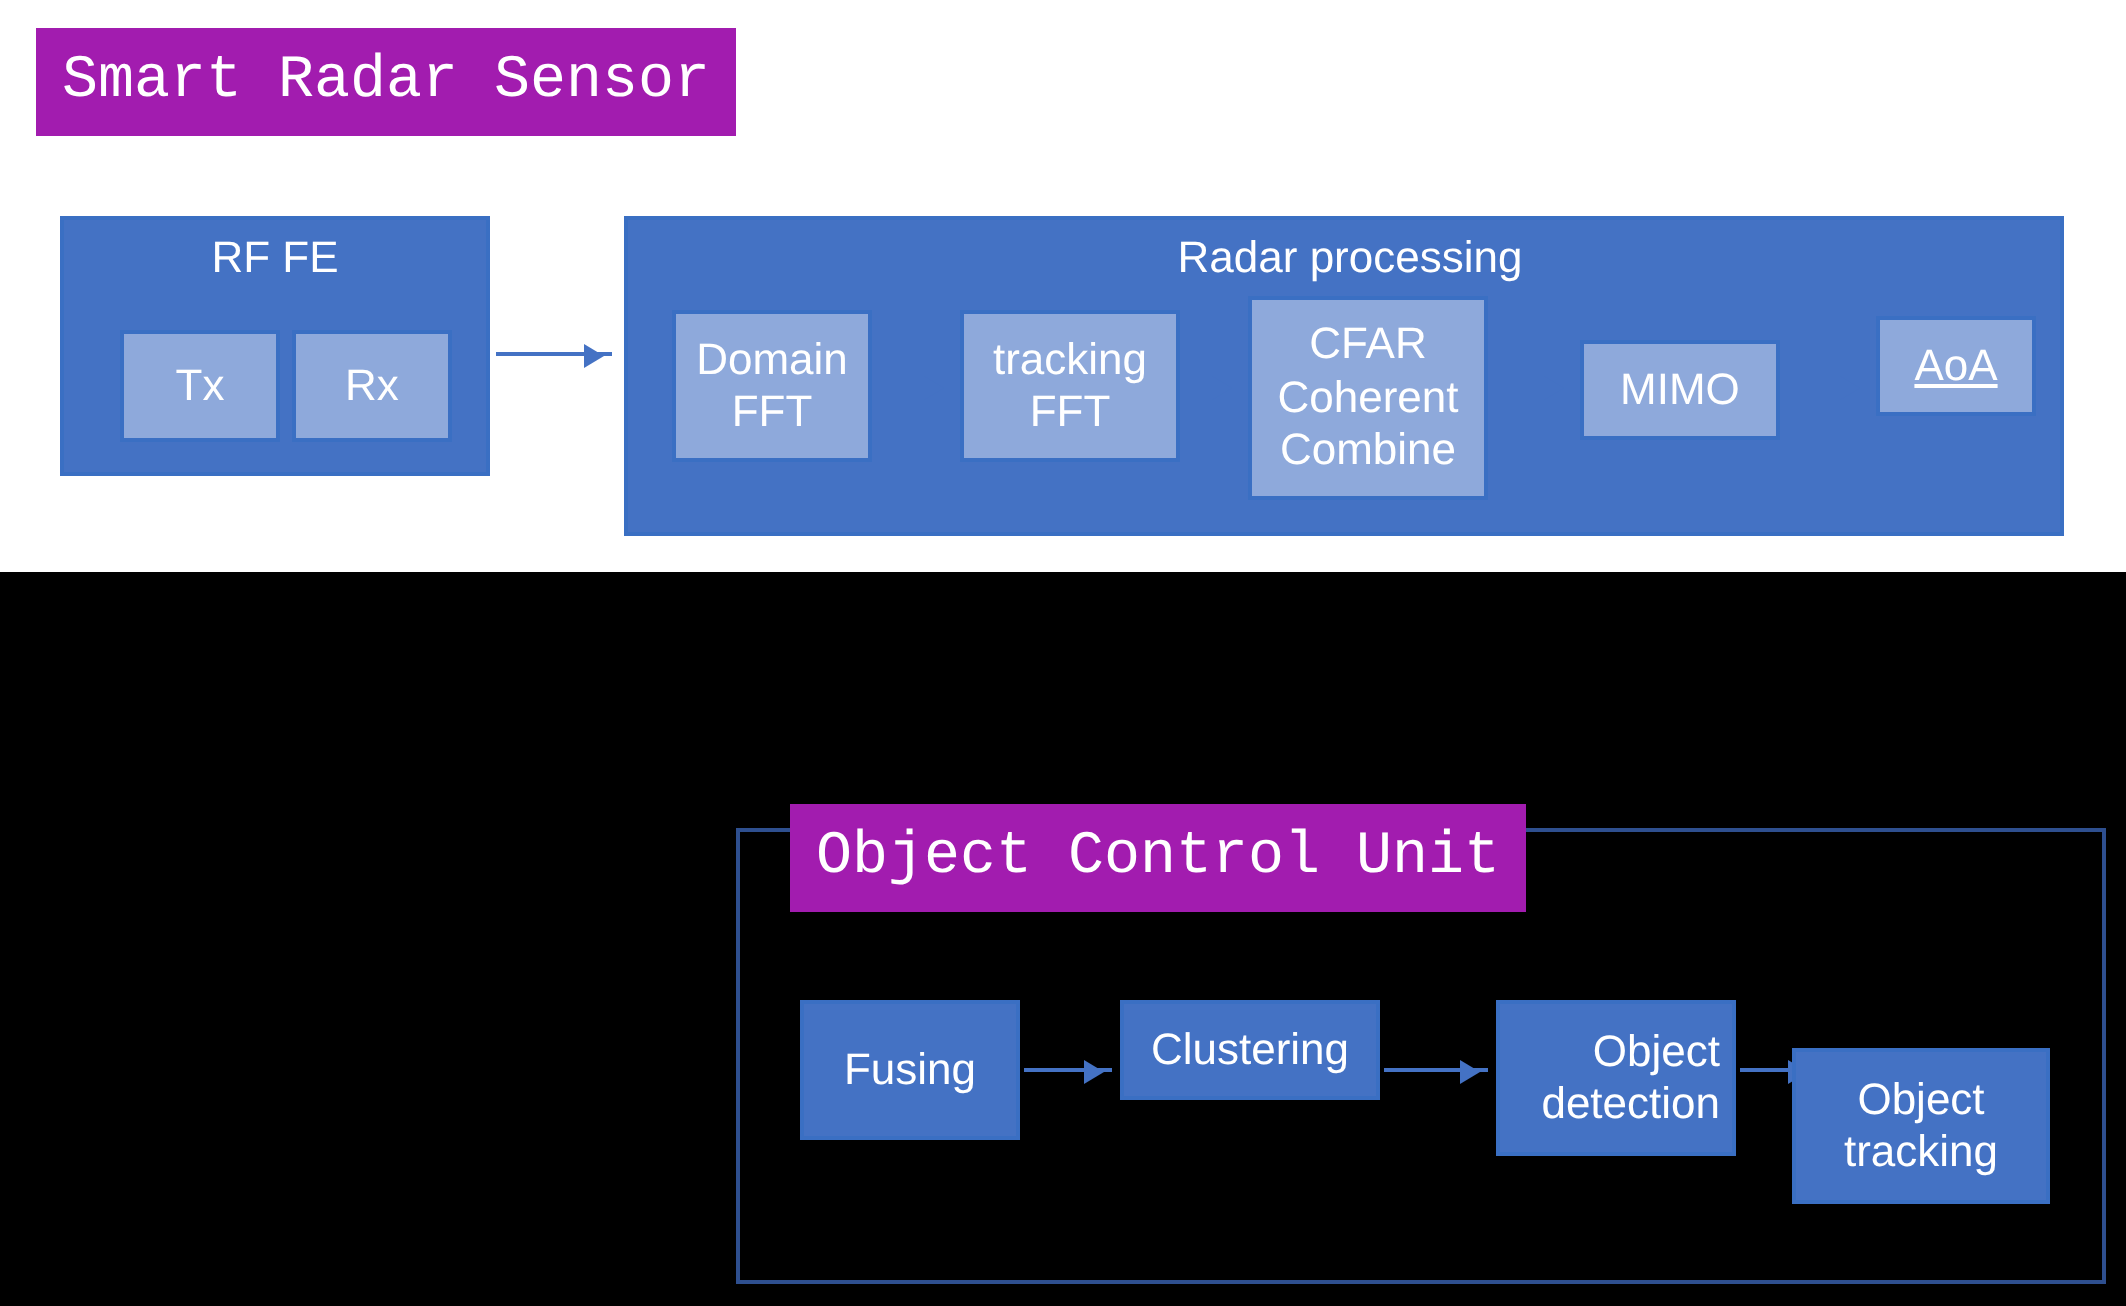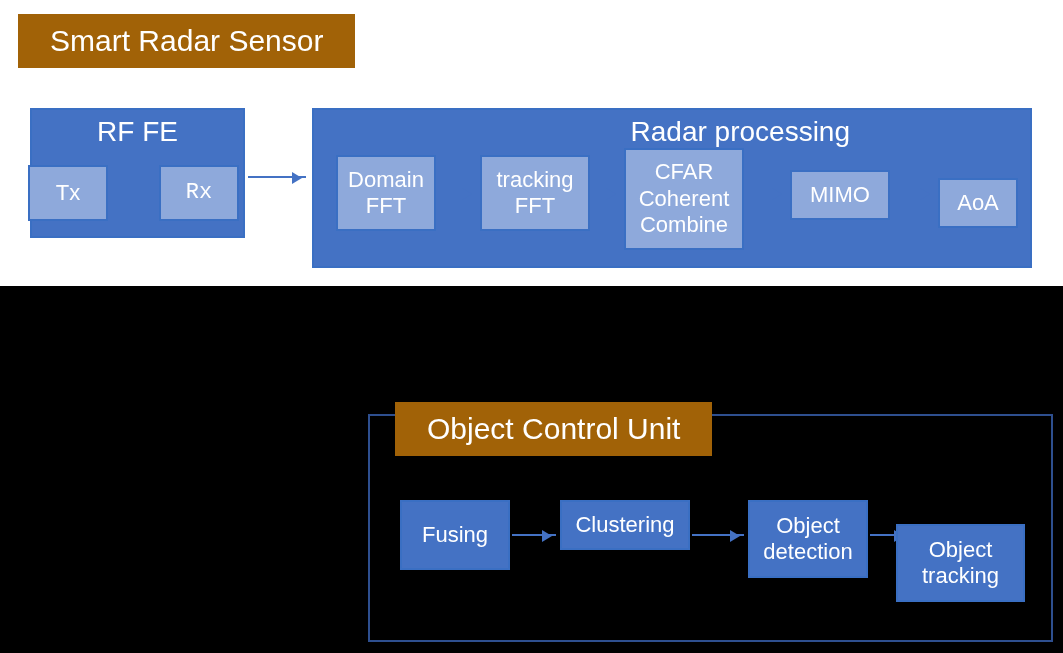--- a/index.html
+++ b/index.html
@@ -17,88 +17,89 @@
     position: absolute;
     top: 0;
     left: 0;
     width: 1063px;
     height: 286px;
     background: #fff;
   }
 
   .title-badge {
     position: absolute;
-    background: #a16207;
+    background: #a21caf;
     color: #fff;
     font-size: 30px;
     font-weight: 400;
-    padding: 10px 32px;
+    padding: 10px 13px;
     white-space: nowrap;
+    font-family: Liberation Mono, monospace;
   }
   .title-badge.top { top: 14px; left: 18px; }
   .title-badge.bottom { top: 402px; left: 395px; }
 
   
   .block {
     position: absolute;
     border: 2px solid #3a6fc3;
   }
   .block-dark {
     background: #4472c4;
     color: #fff;
   }
   .block-light {
     background: #8ea9db;
     color: #fff;
   }
   .block-label {
     position: absolute;
     color: #fff;
-    font-size: 28px;
+    font-size: 22px;
     text-align: center;
   }
   .cell {
     display: flex;
     align-items: center;
     justify-content: center;
     text-align: center;
     font-size: 22px;
     line-height: 1.2;
     padding: 6px;
   }
 
   
   #rf-fe {
     top: 108px; left: 30px; width: 215px; height: 130px;
   }
   #rf-fe-label { top: 116px; left: 30px; width: 215px; }
-  #tx { top: 165px; left: 28px; width: 80px; height: 56px; }
-  #rx { top: 165px; left: 159px; width: 80px; height: 56px; font-family: Liberation Mono, monospace; }
+  #tx { top: 165px; left: 60px; width: 80px; height: 56px; }
+  #rx { top: 165px; left: 146px; width: 80px; height: 56px; }
 
   
   #rp {
     top: 108px; left: 312px; width: 720px; height: 160px;
   }
-  #rp-label { top: 116px; left: 500px; width: 350px; text-align: right; }
+  #rp-label { top: 116px; left: 500px; width: 350px; }
   #range-fft { top: 155px; left: 336px; width: 100px; height: 76px; }
   #doppler-fft { top: 155px; left: 480px; width: 110px; height: 76px; }
   #mimo { top: 148px; left: 624px; width: 120px; height: 102px; }
   #cfar { top: 170px; left: 790px; width: 100px; height: 50px; }
-  #aoa { top: 178px; left: 938px; width: 80px; height: 50px; }
+  #aoa { top: 158px; left: 938px; width: 80px; height: 50px; text-decoration: underline; }
 
   
   #dcu-border {
     position: absolute;
     top: 414px; left: 368px; width: 685px; height: 228px;
     border: 2px solid #2e4f8f;
     background: transparent;
   }
   #fusing   { top: 500px; left: 400px; width: 110px; height: 70px; text-align: right; }
   #clustering { top: 500px; left: 560px; width: 130px; height: 50px; }
-  #objdet   { top: 500px; left: 748px; width: 120px; height: 78px; }
+  #objdet   { top: 500px; left: 748px; width: 120px; height: 78px; text-align: right; }
   #objtrk   { top: 500px; left: 896px; width: 129px; height: 78px; margin-top: 24px; }
 
   
   .arrow {
     position: absolute;
     height: 0;
     border-top: 2px solid;
   }
   .arrow::after {
     content: "";

